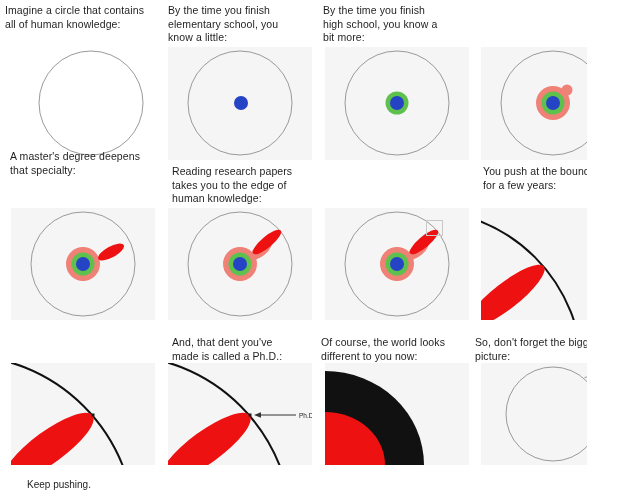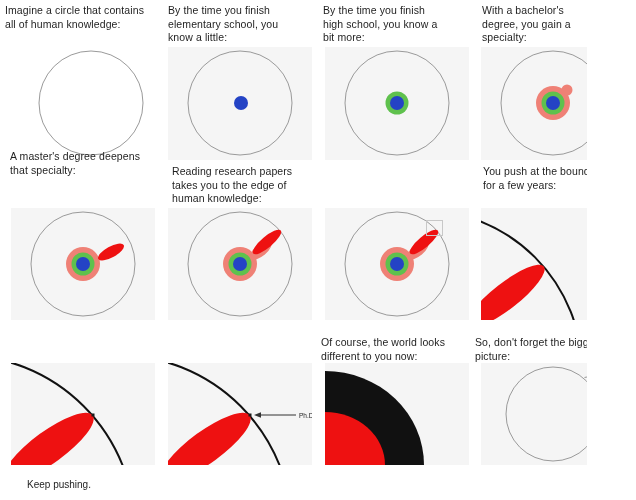--- a/index.html
+++ b/index.html
@@ -27,23 +27,20 @@
 <div class="canvas">
 
   <div class="caption" style="left:5px;top:4px">Imagine a circle that contains
 all of human knowledge:</div>
   <div class="caption" style="left:168px;top:4px">By the time you finish
 elementary school, you
 know a little:</div>
   <div class="caption" style="left:323px;top:4px">By the time you finish
 high school, you know a
 bit more:</div>
-  <div class="caption" style="left:482px;top:4px">With a bachelor's
-degree, you gain a
-specialty:</div>
 
   <div class="imgbox whitebg" style="left:11px;top:47px;width:144px;height:113px">
     <svg viewBox="0 0 144 113">
       <circle cx="80" cy="56" r="52" fill="none" stroke-width="1" stroke="#9a9a9a"></circle>
     </svg>
   </div>
 
   <div class="imgbox" style="left:168px;top:47px;width:144px;height:113px">
     <svg viewBox="0 0 144 113">
       <circle cx="72" cy="56" r="52" fill="none" stroke-width="1" stroke="#9a9a9a"></circle>
@@ -110,20 +107,22 @@
     </svg>
   </div>
 
   <div class="imgbox" style="left:481px;top:208px;width:144px;height:112px">
     <svg viewBox="0 0 144 112">
       <circle cx="-60" cy="163" r="161" fill="none" stroke-width="2" stroke="#111111"></circle>
       <ellipse cx="25" cy="88" rx="48" ry="13" transform="rotate(-38 25 88)" fill="#ee1111"></ellipse>
     </svg>
   </div>
 
+  <div class="caption" style="left:172px;top:336px">And, that dent you've
+made is called a Ph.D.:</div>
   <div class="caption" style="left:321px;top:336px">Of course, the world looks
 different to you now:</div>
   <div class="caption" style="left:475px;top:336px">So, don't forget the bigger
 picture:</div>
 
   <div class="imgbox" style="left:11px;top:363px;width:144px;height:102px">
     <svg viewBox="0 0 144 102">
       <circle cx="-51" cy="167" r="175" fill="none" stroke-width="2" stroke="#111111"></circle>
       <ellipse cx="38" cy="84" rx="54" ry="16" transform="rotate(-36 38 84)" fill="#ee1111"></ellipse>
       <rect x="80.5" y="50.5" width="3" height="3" fill="#1a1a1a"></rect>

